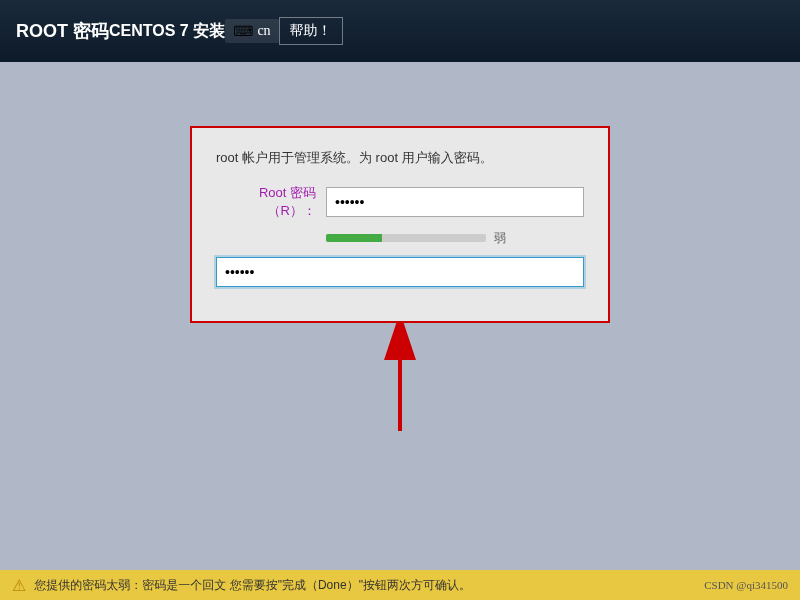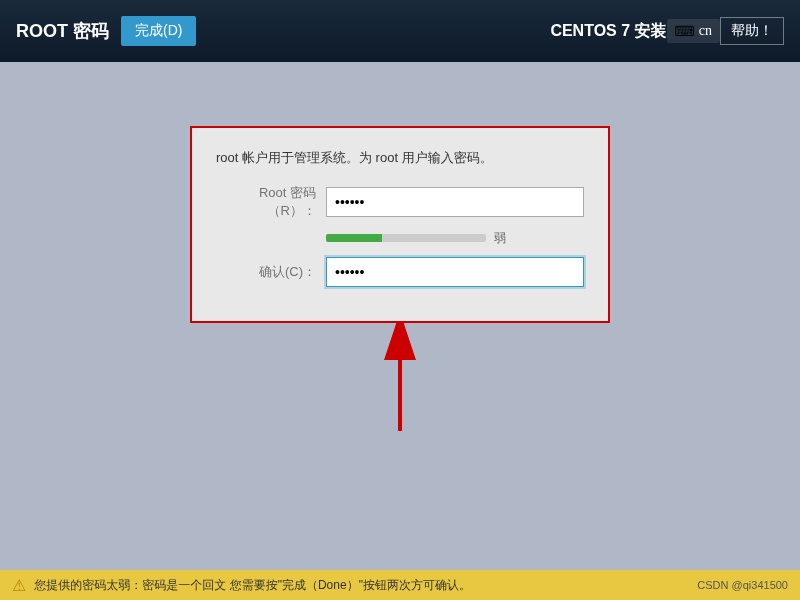--- a/index.html
+++ b/index.html
@@ -12,21 +12,21 @@
       position: relative;
     }
 
     
     #header {
       width: 100%;
       height: 62px;
       background: linear-gradient(180deg, #1a2a3a 0%, #0d1a2a 100%);
       display: flex;
       align-items: center;
-      justify-content: space-between;
+      justify-content: flex-start;
       padding: 0 16px;
       position: relative;
     }
     #header-left {
       display: flex;
       align-items: center;
       gap: 12px;
     }
     #page-title-text {
       color: white;
@@ -106,21 +106,21 @@
       line-height: 1.5;
     }
 
     .form-row {
       display: flex;
       align-items: center;
       margin-bottom: 10px;
     }
 
     .form-label {
-      color: #737373;
+      color: #a21caf;
       font-size: 13px;
       width: 110px;
       text-align: right;
       padding-right: 10px;
       flex-shrink: 0;
     }
 
     .form-input {
       flex: 1;
       height: 30px;
@@ -194,29 +194,29 @@
     #warning-text {
       color: #333;
       font-size: 12px;
       flex: 1;
     }
 
     #csdn-text {
       color: #555;
       font-size: 11px;
       flex-shrink: 0;
+      font-family: Liberation Serif, serif;
     }
   </style>
 </head>
 <body>
 
 <div id="header">
   <div id="header-left">
     <span id="page-title-text">ROOT 密码</span>
-    <button id="done-button">完成(D)</button>
   </div>
   <div id="header-right">
     <span id="centos-title">CENTOS 7 安装</span>
     <div id="keyboard-indicator">
       <span id="keyboard-icon">⌨</span>
       <span id="lang-text">cn</span>
     </div>
     <button id="help-button">帮助！</button>
   </div>
 </div>
@@ -231,21 +231,20 @@
     </div>
 
     <div id="strength-row">
       <div id="strength-bar-container">
         <div id="strength-bar-fill" style="width: 35%;"></div>
       </div>
       <span id="strength-label">弱</span>
     </div>
 
     <div class="form-row">
-      <label class="form-label">确认(C)：</label>
       <input class="form-input" type="password" value="123456" style="border-color: rgb(51, 153, 204); box-shadow: rgba(51, 153, 204, 0.3) 0px 0px 0px 2px;">
     </div>
 
     <div id="arrow-container">
       <svg id="arrow-svg" width="40" height="120" viewBox="0 0 40 120">
         <defs>
           <marker id="arrowhead" markerWidth="12" markerHeight="8" refX="6" refY="4" orient="auto">
             <polygon points="0 8, 12 4, 0 0" fill="#cc0000"></polygon>
           </marker>
         </defs>

